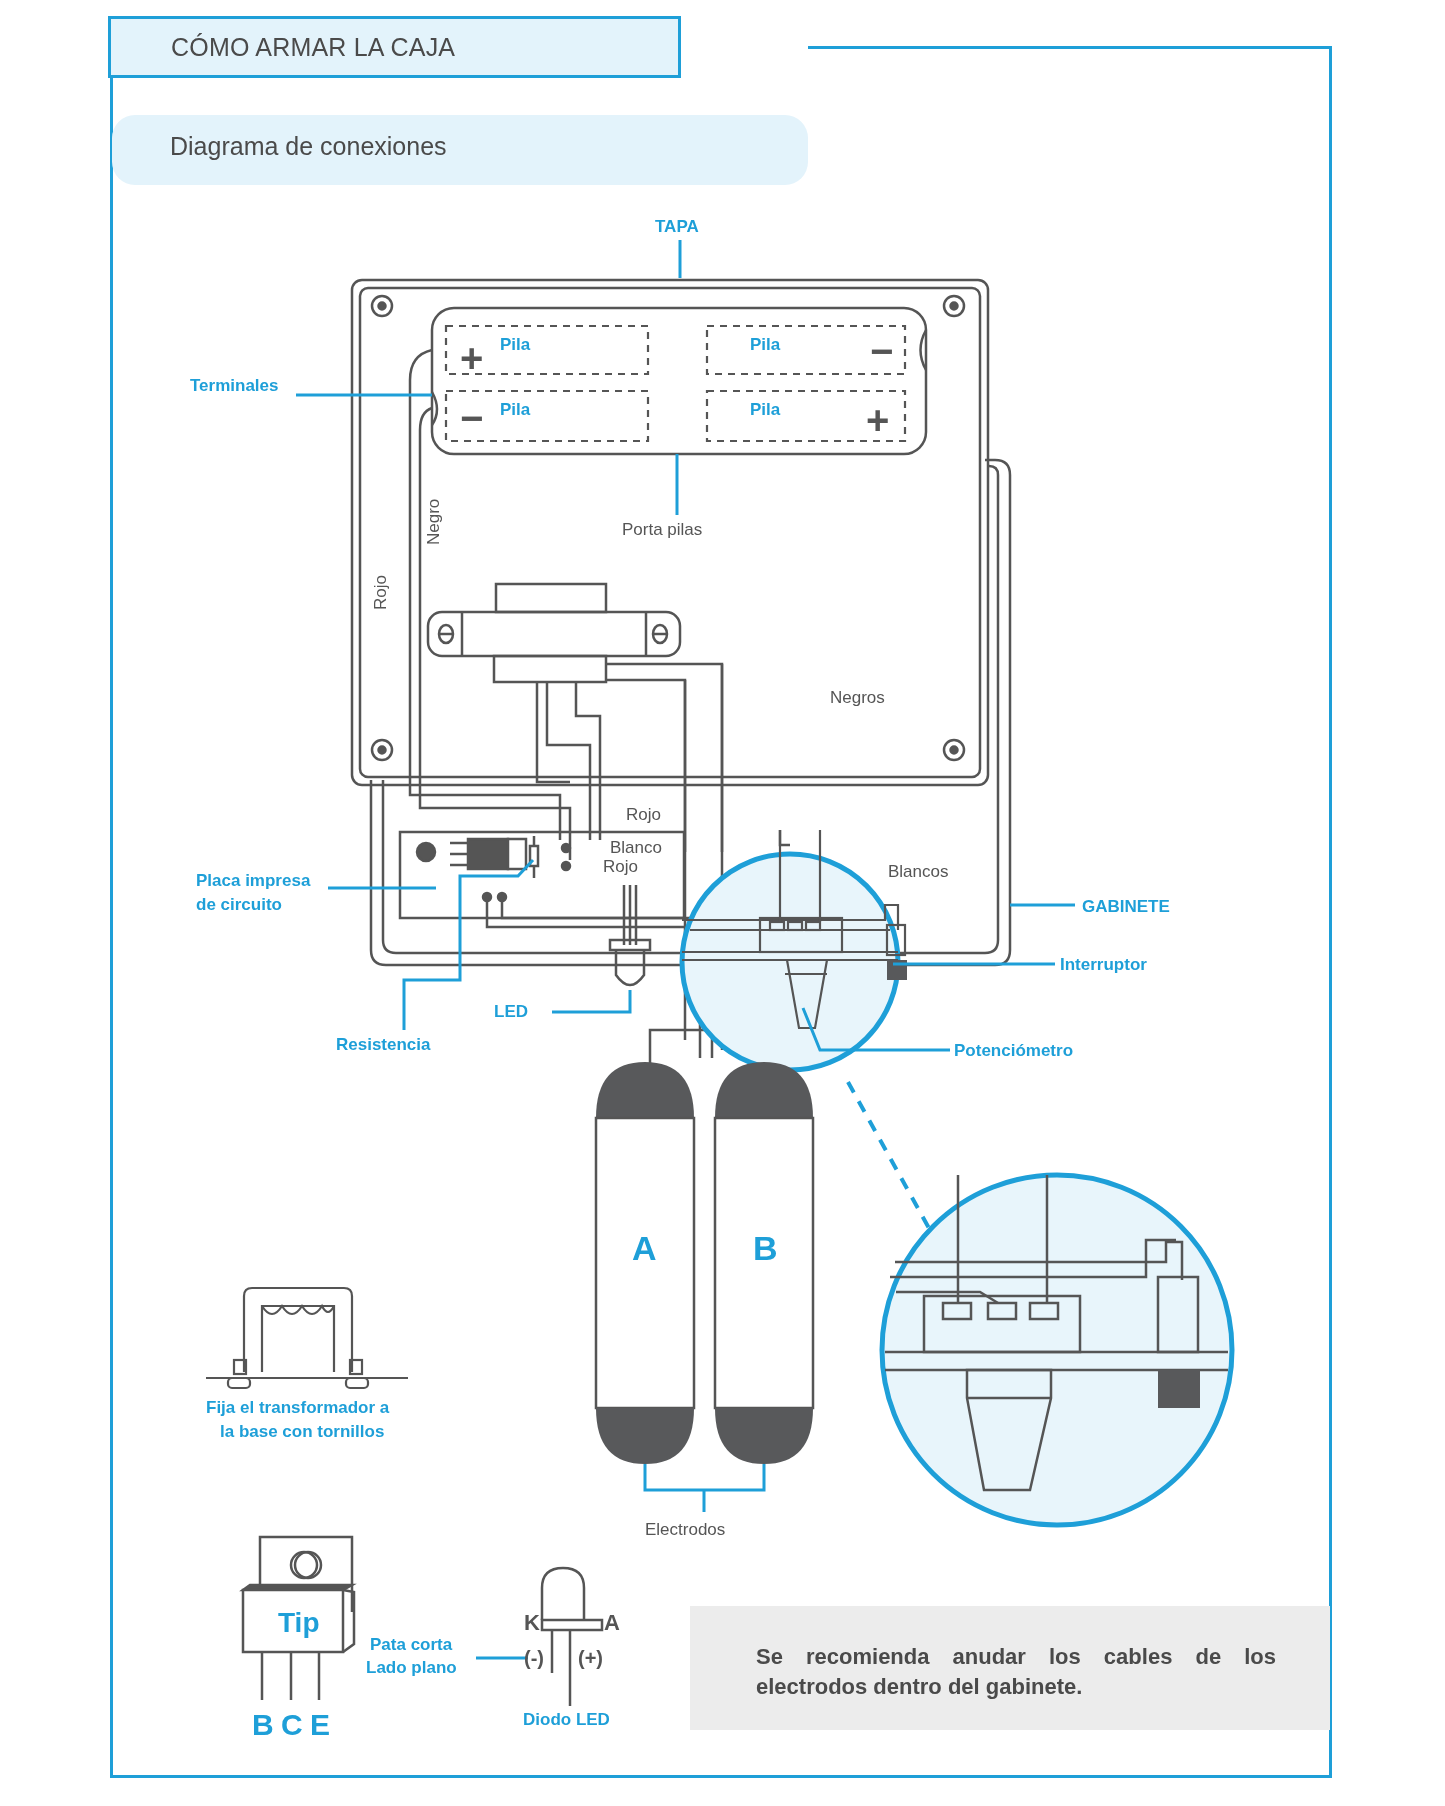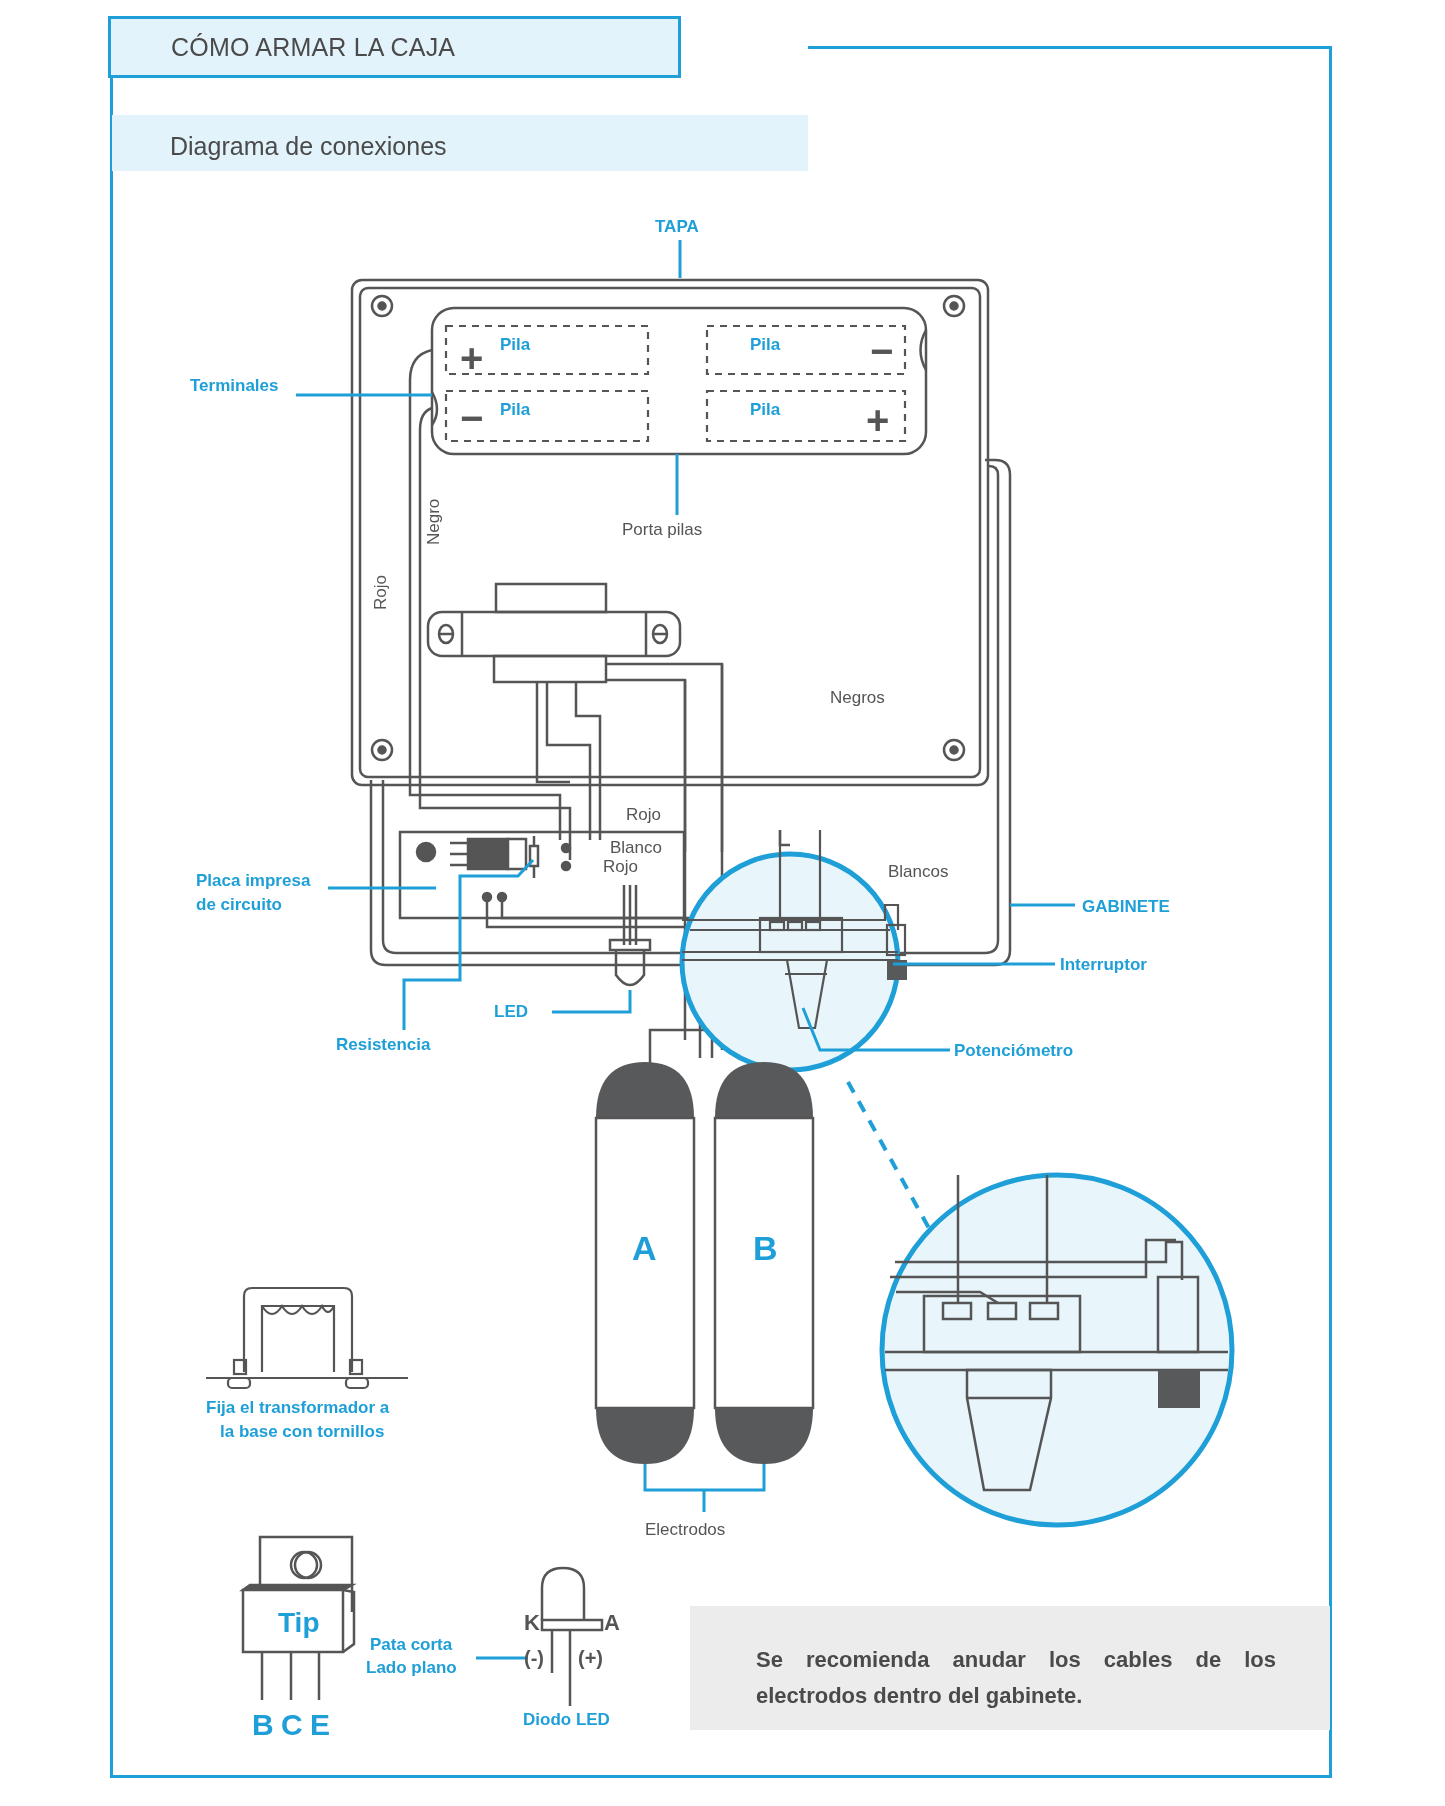--- a/index.html
+++ b/index.html
@@ -4,27 +4,27 @@
 <style>
   html, body { margin: 0; padding: 0; background: #ffffff; }
   body { width: 1445px; height: 1806px; position: relative; overflow: hidden;
          font-family: "Liberation Sans", sans-serif; }
   .frame { position: absolute; left: 110px; top: 48px; width: 1222px; height: 1730px;
            border: 3px solid #1e9fd8; border-top: none; box-sizing: border-box; }
   .frame-top { position: absolute; left: 808px; top: 46px; width: 524px; height: 3px; background: #1e9fd8; }
   .title-box { position: absolute; left: 108px; top: 16px; width: 573px; height: 62px;
                background: #e3f3fb; border: 3px solid #1e9fd8; box-sizing: border-box; }
   .title-box span { position: absolute; left: 60px; top: 14px; font-size: 25px; color: #4a4a4a; letter-spacing: 0.2px; }
-  .sub-box { position: absolute; left: 112px; top: 115px; width: 696px; height: 56px; background: #e3f3fb; }
+  .sub-box { position: absolute; left: 112px; top: 115px; width: 696px; height: 70px; background: #e3f3fb; border-radius: 23px; }
   .sub-box span { position: absolute; left: 58px; top: 17px; font-size: 25px; color: #4a4a4a; }
   svg#diagram { position: absolute; left: 0; top: 0; }
   .lbl-blue { fill: #1e9fd8; font-family: "Liberation Sans", sans-serif; font-weight: bold; font-size: 17px; }
   .lbl-gray { fill: #555555; font-family: "Liberation Sans", sans-serif; font-size: 17px; }
   .note { position: absolute; left: 690px; top: 1606px; width: 640px; height: 124px; background: #ececec; }
-  .note span { position: absolute; left: 66px; top: 36px; width: 520px; font-size: 22px; line-height: 36px;
+  .note span { position: absolute; left: 66px; top: 36px; width: 520px; font-size: 22px; line-height: 30px;
                color: #4a4a4a; font-weight: bold; text-align: justify; }
 </style>
 </head>
 <body>
 
 <div class="frame"></div>
 <div class="frame-top"></div>
 
 <div class="title-box">
   <span>CÓMO ARMAR LA CAJA</span>

